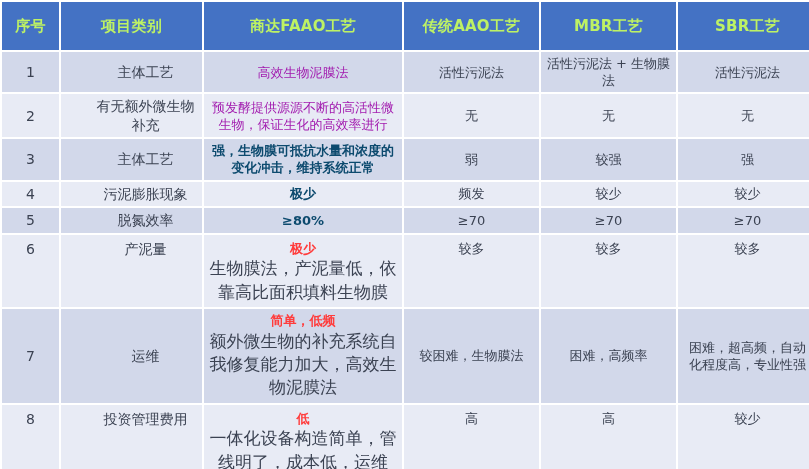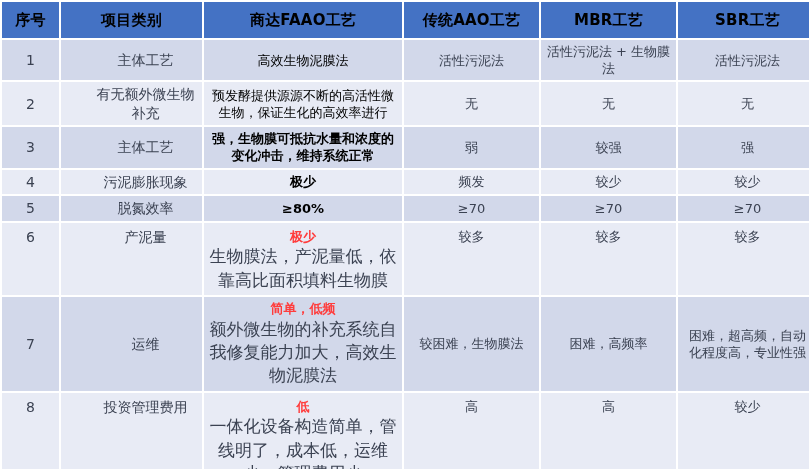--- a/index.html
+++ b/index.html
@@ -23,24 +23,24 @@
   }
   #comparison-table col.c-seq   { width: 57px; }
   #comparison-table col.c-item  { width: 141px; }
   #comparison-table col.c-faao  { width: 198px; }
   #comparison-table col.c-aao   { width: 135px; }
   #comparison-table col.c-mbr   { width: 135px; }
   #comparison-table col.c-sbr   { width: 139px; }
 
   thead th {
     background: #4472c4;
-    color: #000000;
+    color: #bef264;
     font-size: 15px;
     font-weight: bold;
-    height: 36px;
+    height: 48px;
     text-align: center;
     vertical-align: middle;
     padding: 0 2px;
     letter-spacing: 0.2px;
   }
   tbody td {
     font-size: 13px;
     color: #3b4252;
     text-align: center;
     vertical-align: middle;
@@ -59,25 +59,25 @@
     font-size: 13px;
     line-height: 1.35;
   }
   .sub-line {
     display: block;
     color: #3b4252;
     font-size: 17px;
     line-height: 1.38;
   }
   td.faao-red {
-    color: #000000;
+    color: #0c4a6e;
     font-weight: bold;
   }
   td.faao-plain {
-    color: #000000;
+    color: #a21caf;
   }
   td.top-align { vertical-align: top; padding-top: 5px; }
 </style>
 </head>
 <body>
 
 <table id="comparison-table">
   <colgroup>
     <col class="c-seq">
       <col class="c-item">

